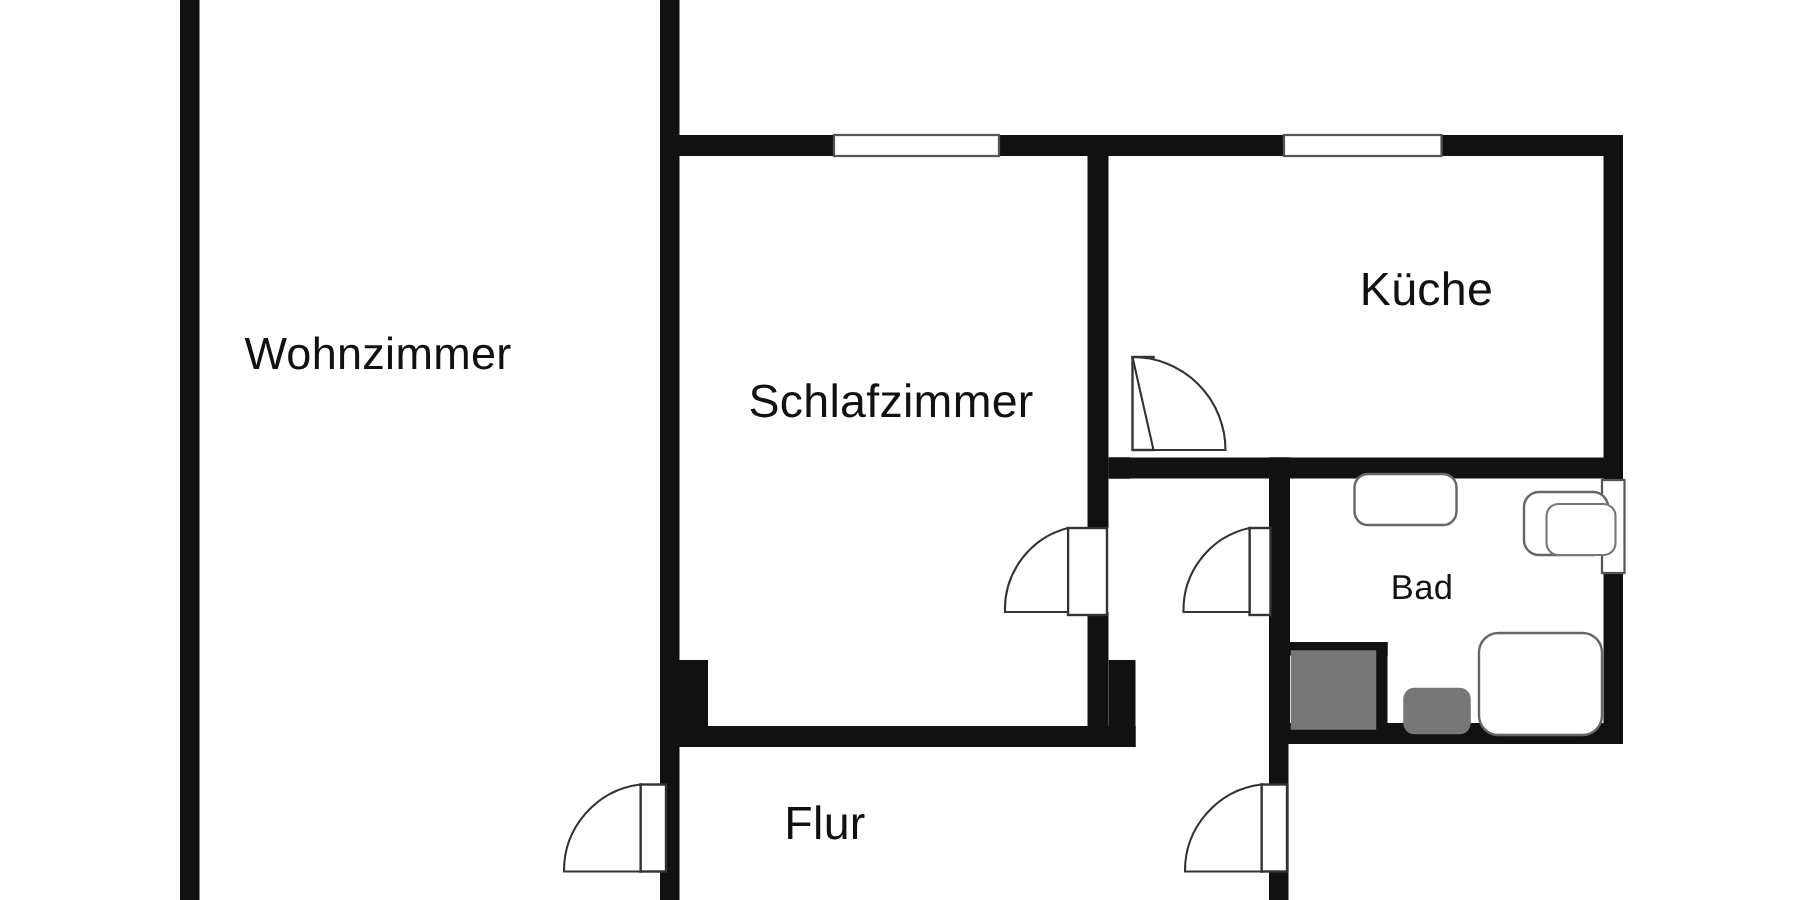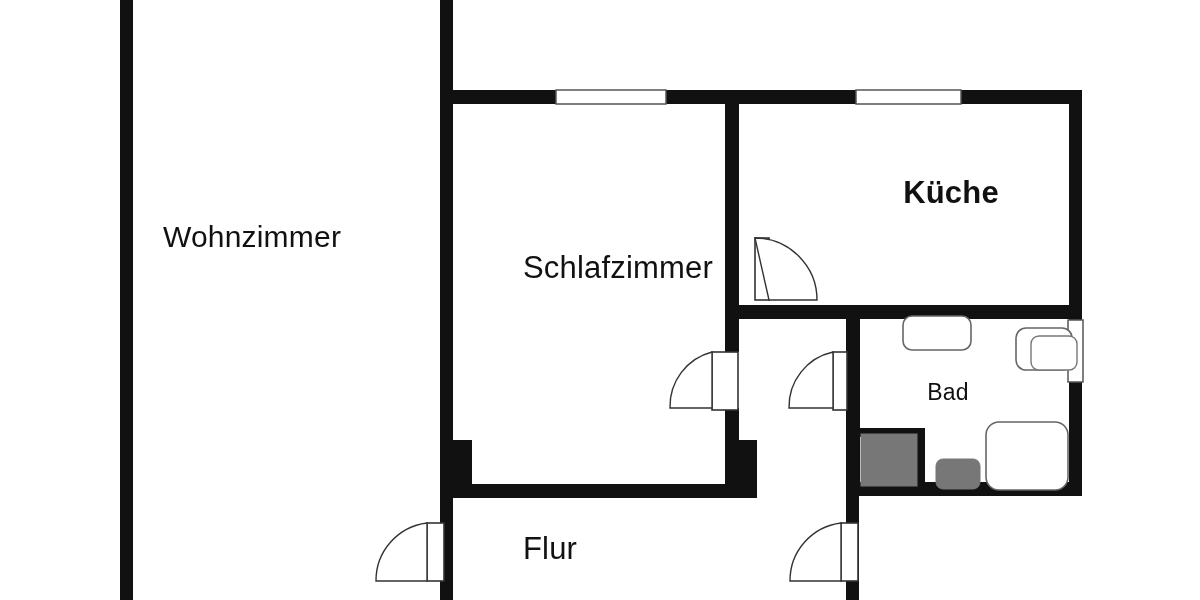--- a/index.html
+++ b/index.html
@@ -26,21 +26,21 @@
     position: absolute;
     color: #111111;
     font-family: "Liberation Sans", sans-serif;
     font-weight: 400;
     white-space: nowrap;
     transform: translate(-50%, -50%);
     letter-spacing: 0.2px;
   }
   .lbl-wohnzimmer { font-size: 30px; }
   .lbl-schlafzimmer { font-size: 31px; }
-  .lbl-kueche { font-size: 31px; font-weight: bold; }
+  .lbl-kueche { font-size: 31px; }
   .lbl-bad { font-size: 23px; }
   .lbl-flur { font-size: 31px; }
 </style>
 </head>
 <body>
 
 <div id="plan">
 
   <svg width="1200" height="600" viewBox="0 0 1200 600">
 
@@ -131,21 +131,21 @@
 
       <rect x="861" y="434" width="56" height="52" fill="#777777" stroke="#777777" stroke-width="1"></rect>
 
       <rect x="936" y="459" width="44" height="30" rx="7" ry="7" fill="#777777" stroke="#777777" stroke-width="1"></rect>
     </g>
 
   </svg>
 
   <div class="room-label lbl-wohnzimmer" style="left:252px; top:237px;">Wohnzimmer</div>
 
-  <div class="room-label lbl-schlafzimmer" style="left:594px; top:268px;margin-left:24px;">Schlafzimmer</div>
+  <div class="room-label lbl-schlafzimmer" style="left:594px; top:268px;">Schlafzimmer</div>
 
   <div class="room-label lbl-kueche" style="left:951px; top:193px;">Küche</div>
 
   <div class="room-label lbl-bad" style="left:948px; top:392px;">Bad</div>
 
   <div class="room-label lbl-flur" style="left:550px; top:549px;">Flur</div>
 
 </div>
 
 </body></html>

